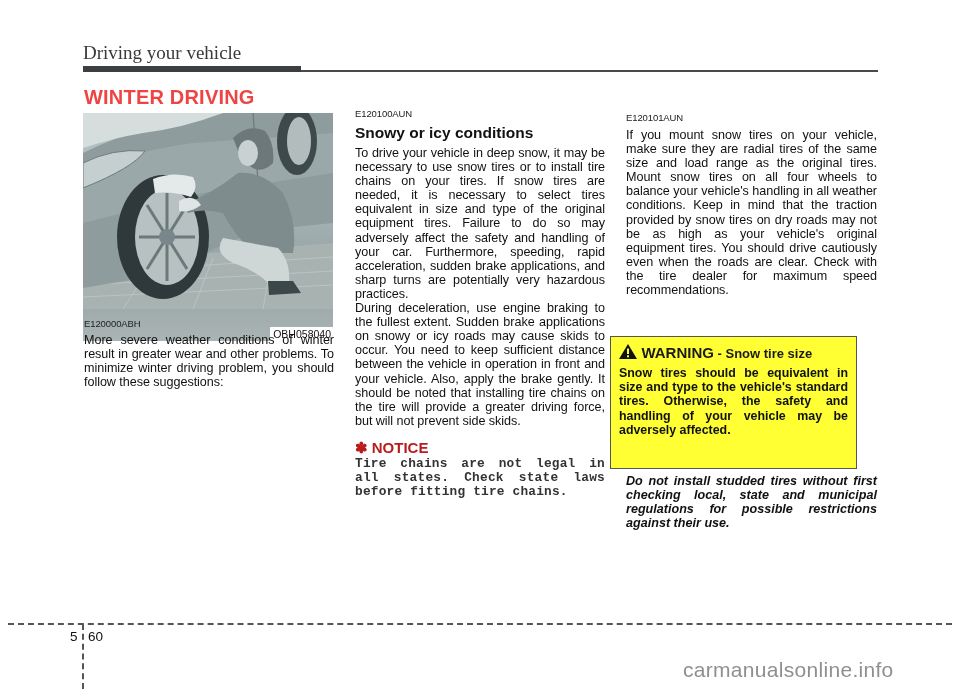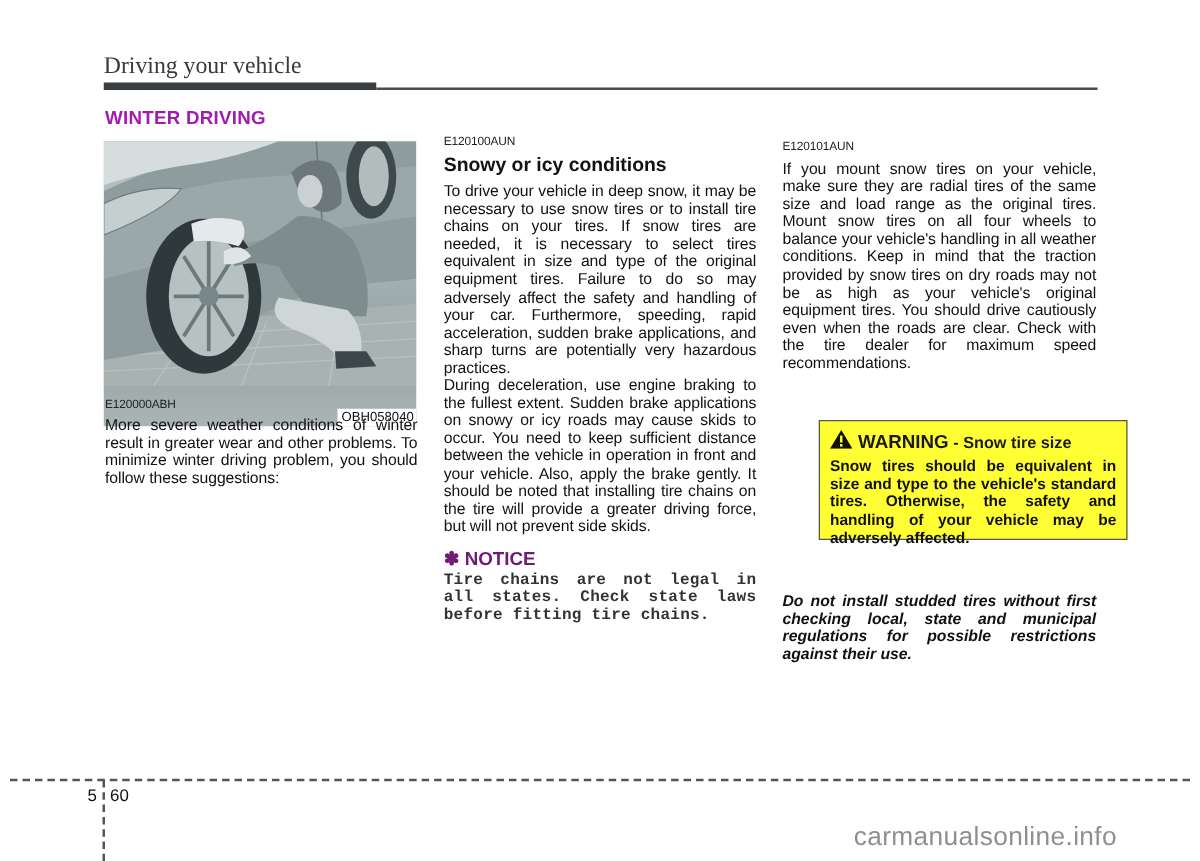--- a/index.html
+++ b/index.html
@@ -9,47 +9,47 @@
     font-family: "Liberation Sans", sans-serif;
   }
   .abs { position: absolute; }
   .header-title {
     left: 83px; top: 42px; font-family: "Liberation Serif", serif;
     font-size: 19px; color: #3a3a3a; line-height: 22px; white-space: nowrap;
   }
   .header-bar-thick { left: 83px; top: 66px; width: 218px; height: 6px; background: #3c3f42; }
   .header-bar-thin { left: 301px; top: 70px; width: 577px; height: 2px; background: #4a4a4a; }
   .section-title {
-    left: 84px; top: 86px; font-size: 15px; font-weight: bold; letter-spacing: 0.2px;
-    color: #a21caf; white-space: nowrap;
+    left: 84px; top: 86px; font-size: 20px; font-weight: bold; letter-spacing: 0.2px;
+    color: #ef4444; white-space: nowrap;
   }
   .figure {
     left: 83px; top: 113px; width: 250px; height: 228px; overflow: hidden;
     background: linear-gradient(180deg, #b8c4c6 0%, #a9b6b8 40%, #93a0a2 70%, #aab4b4 100%);
   }
   .figure svg { display: block; }
   .fig-code {
     right: 0; bottom: 0; background: #ffffff; color: #111; font-size: 10.5px;
     padding: 1px 2px 0 3px; line-height: 13px;
   }
   .col { width: 250px; }
   .code { font-size: 9.5px; color: #222; line-height: 12px; letter-spacing: -0.1px; }
   .body {
     font-size: 12.6px; line-height: 14.1px; text-align: justify; color: #111;
     letter-spacing: -0.05px;
   }
   .h2 { font-size: 15.5px; font-weight: bold; line-height: 18px; color: #111; }
   .h3 { font-size: 13.5px; font-weight: bold; font-style: italic; line-height: 16px; color: #111; }
-  .notice-title { font-size: 15px; font-weight: bold; color: #701a75; line-height: 18px; }
+  .notice-title { font-size: 15px; font-weight: bold; color: #b91c1c; line-height: 18px; }
   .notice-body {
     font-family: Liberation Mono, monospace; font-weight: bold; font-size: 12.8px;
     line-height: 14.2px; text-align: justify; color: #333; letter-spacing: 0.2px;
   }
   .warning {
-    left: 655px; top: 336px; width: 247px; height: 96px; background: #ffff33;
+    left: 610px; top: 336px; width: 247px; height: 133px; background: #ffff33;
     border: 1px solid #555; box-sizing: border-box; padding: 7px 8px 14px 8px;
   }
   .warning-title { font-weight: bold; white-space: nowrap; line-height: 18px; }
   .warning-title .big { font-size: 15px; }
   .warning-title .small { font-size: 13px; }
   .warning-body {
     font-weight: bold; font-size: 12.4px; line-height: 14.2px; text-align: justify;
     color: #111; margin-top: 3px;
   }
   .italic-note {

